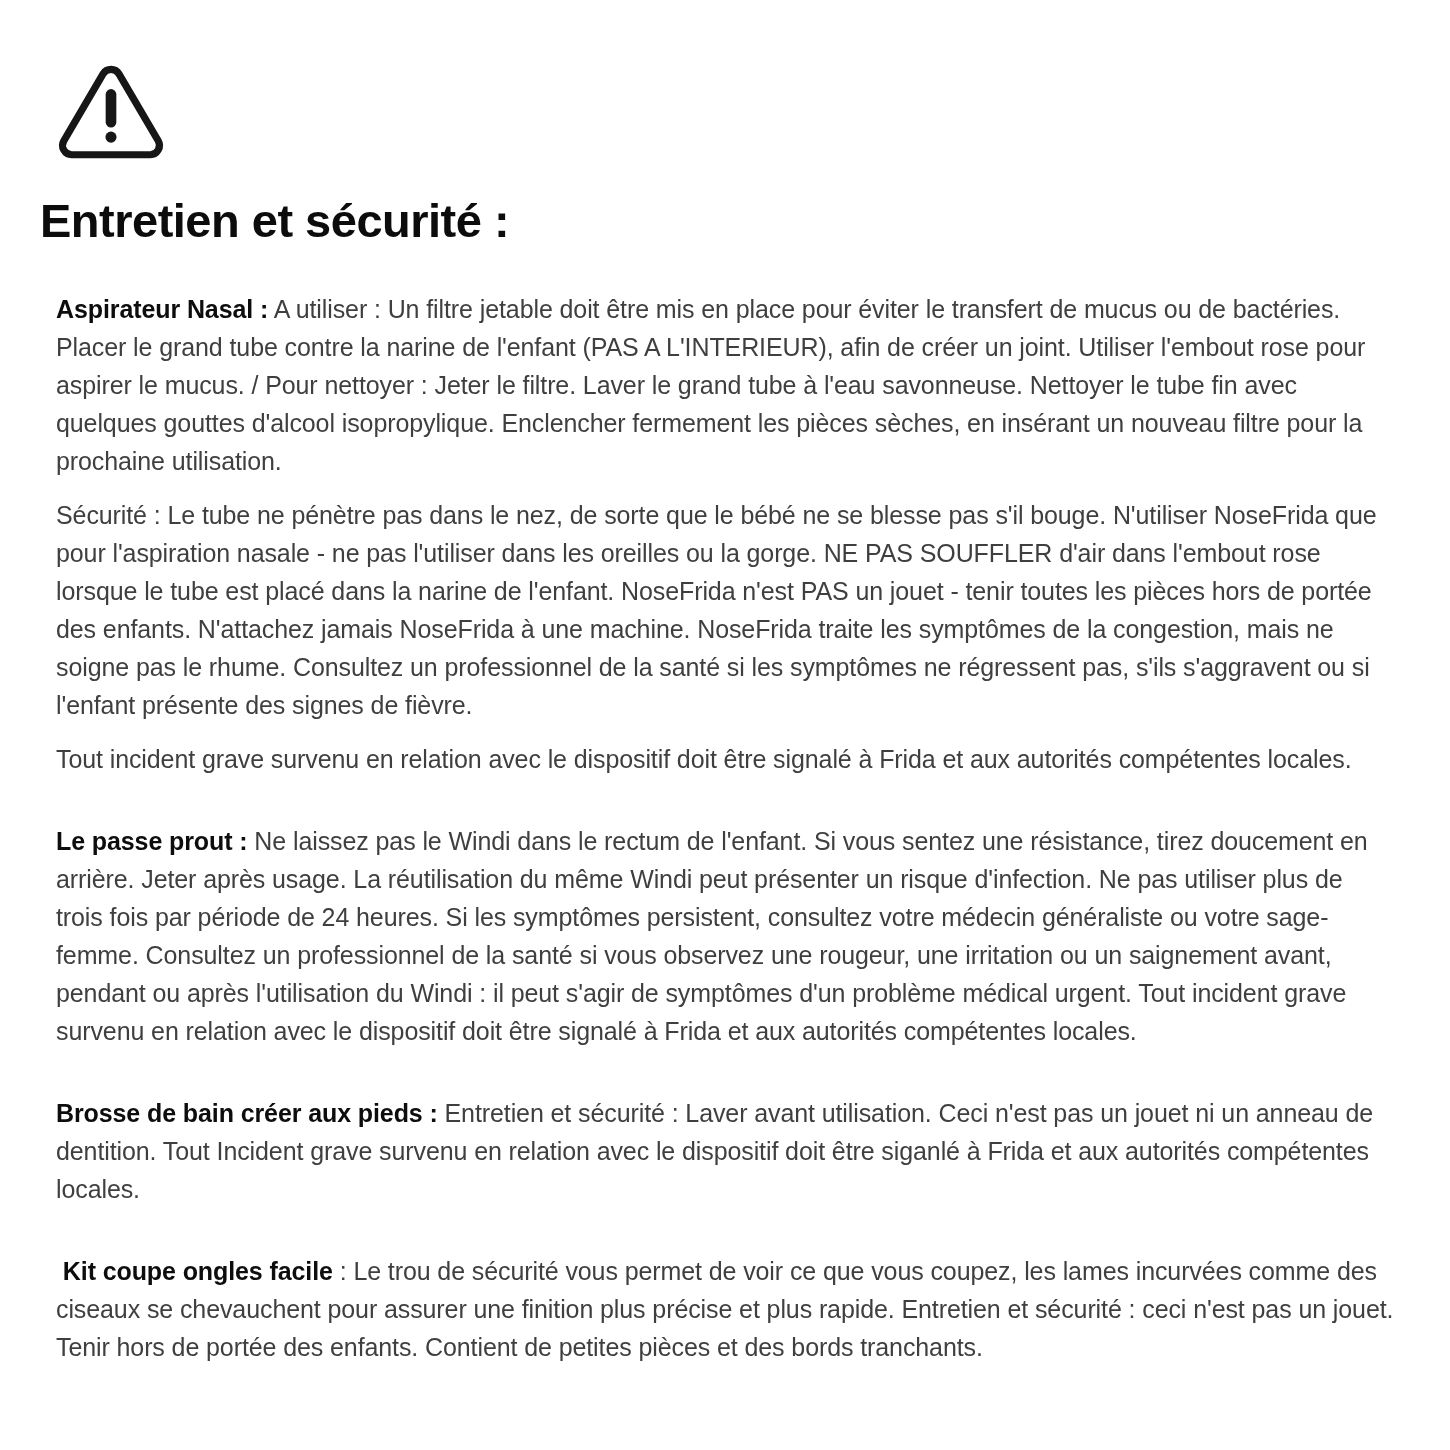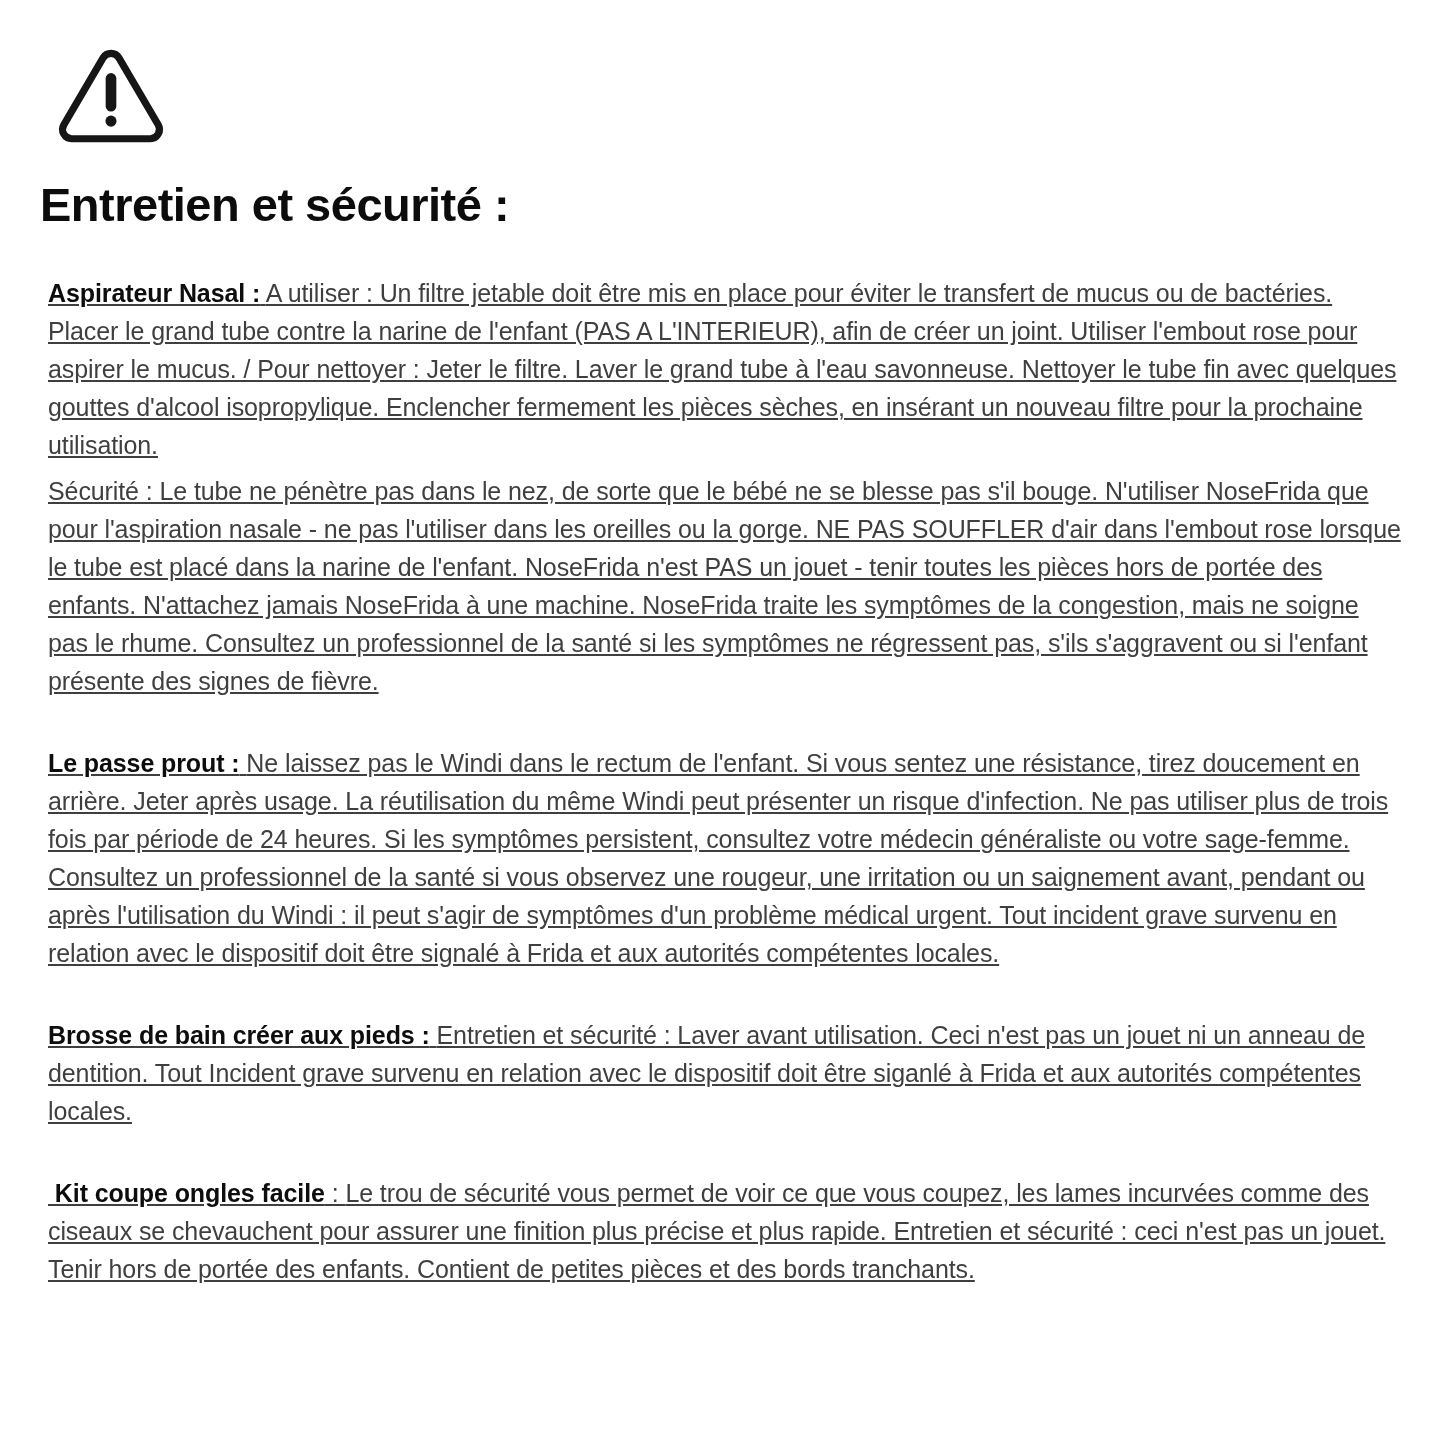--- a/index.html
+++ b/index.html
@@ -5,21 +5,21 @@
 <style>
   * { margin: 0; padding: 0; box-sizing: border-box; }
   html, body {
     width: 1450px; height: 1450px;
     background: #ffffff;
     font-family: "Liberation Sans", sans-serif;
   }
   body { overflow: hidden; }
   .page {
     width: 1450px; height: 1450px;
-    padding: 46px 40px 0 40px;
+    padding: 62px 40px 0 40px;
     color: #3f3f3f;
   }
   .icon-row { height: 102px; }
   .warning-icon {
     width: 118px; height: 102px;
     margin-left: 12px;
     display: block;
   }
   h1.page-title {
     margin-top: 30px;
@@ -30,21 +30,21 @@
     color: #0c0c0c;
   }
   .sections {
     margin-top: 42px;
     font-size: 25px;
     line-height: 38px;
     letter-spacing: -0.1px;
     text-align: left;
   }
   .section { margin-bottom: 44px; }
-  .block { margin: 8px; text-decoration: underline; }
+  .block { margin: 16px; }
   .section strong {
     font-weight: 700;
     color: #0d0d0d;
   }
 </style>
 </head>
 <body>
 
 <div class="page">
 
@@ -55,20 +55,21 @@
       <circle cx="12" cy="16.2" r="1.2" fill="#161616"></circle>
     </svg>
   </div>
 
   <h1 class="page-title">Entretien et sécurité :</h1>
 
   <div class="sections">
       <div class="section">
         <p class="block"><strong>Aspirateur Nasal :</strong><span> </span><span>A utiliser : Un filtre jetable doit être mis en place pour éviter le transfert de mucus ou de bactéries. Placer le grand tube contre la narine de l'enfant (PAS A L'INTERIEUR), afin de créer un joint. Utiliser l'embout rose pour aspirer le mucus. / Pour nettoyer : Jeter le filtre. Laver le grand tube à l'eau savonneuse. Nettoyer le tube fin avec quelques gouttes d'alcool isopropylique. Enclencher fermement les pièces sèches, en insérant un nouveau filtre pour la prochaine utilisation.</span></p>
         <p class="block">Sécurité : Le tube ne pénètre pas dans le nez, de sorte que le bébé ne se blesse pas s'il bouge. N'utiliser NoseFrida que pour l'aspiration nasale - ne pas l'utiliser dans les oreilles ou la gorge. NE PAS SOUFFLER d'air dans l'embout rose lorsque le tube est placé dans la narine de l'enfant. NoseFrida n'est PAS un jouet - tenir toutes les pièces hors de portée des enfants. N'attachez jamais NoseFrida à une machine. NoseFrida traite les symptômes de la congestion, mais ne soigne pas le rhume. Consultez un professionnel de la santé si les symptômes ne régressent pas, s'ils s'aggravent ou si l'enfant présente des signes de fièvre.</p>
+        <p class="block">Tout incident grave survenu en relation avec le dispositif doit être signalé à Frida et aux autorités compétentes locales.</p>
       </div>
       <div class="section">
         <p class="block"><strong>Le passe prout :</strong><span> </span><span>Ne laissez pas le Windi dans le rectum de l'enfant. Si vous sentez une résistance, tirez doucement en arrière. Jeter après usage. La réutilisation du même Windi peut présenter un risque d'infection. Ne pas utiliser plus de trois fois par période de 24 heures. Si les symptômes persistent, consultez votre médecin généraliste ou votre sage-femme. Consultez un professionnel de la santé si vous observez une rougeur, une irritation ou un saignement avant, pendant ou après l'utilisation du Windi : il peut s'agir de symptômes d'un problème médical urgent. Tout incident grave survenu en relation avec le dispositif doit être signalé à Frida et aux autorités compétentes locales.</span></p>
       </div>
       <div class="section">
         <p class="block"><strong>Brosse de bain créer aux pieds :</strong><span> </span><span>Entretien et sécurité : Laver avant utilisation. Ceci n'est pas un jouet ni un anneau de dentition. Tout Incident grave survenu en relation avec le dispositif doit être siganlé à Frida et aux autorités compétentes locales.</span></p>
       </div>
       <div class="section">
         <p class="block"><strong>&nbsp;Kit coupe ongles facile</strong><span> : </span><span>Le trou de sécurité vous permet de voir ce que vous coupez, les lames incurvées comme des ciseaux se chevauchent pour assurer une finition plus précise et plus rapide. Entretien et sécurité : ceci n'est pas un jouet. Tenir hors de portée des enfants. Contient de petites pièces et des bords tranchants.</span></p>
       </div>

